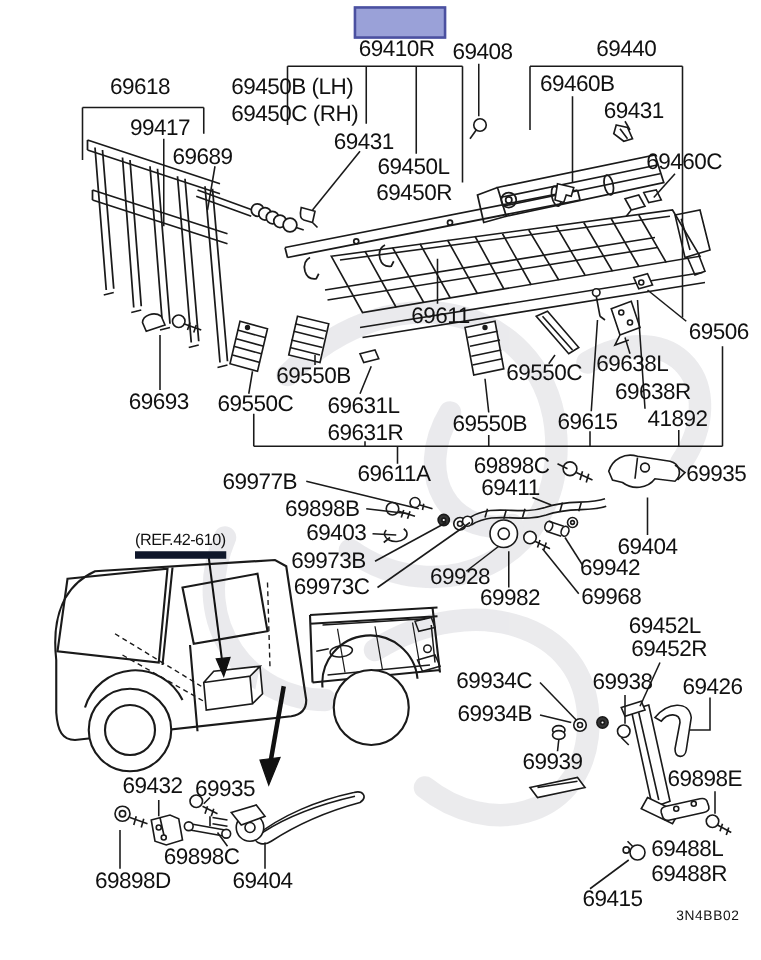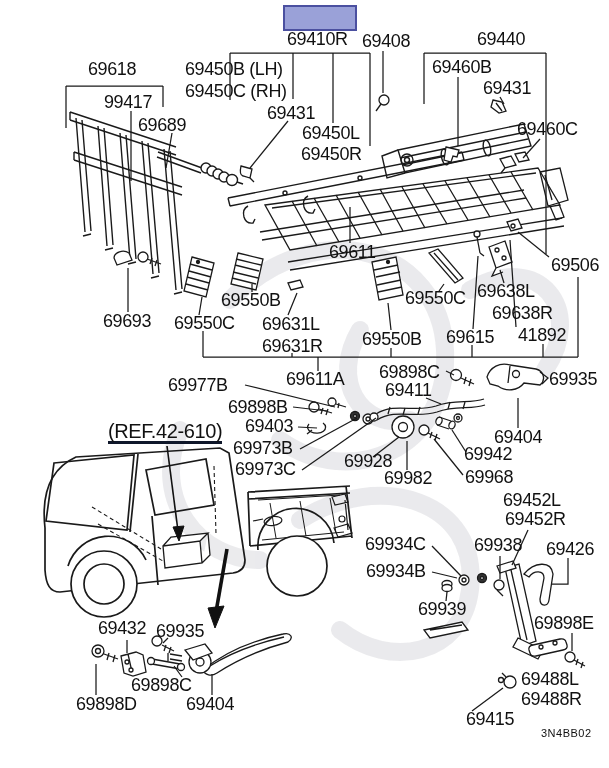--- a/index.html
+++ b/index.html
@@ -2,21 +2,21 @@
 <html><head>
 <meta charset="utf-8">
 <style>
   html,body{margin:0;padding:0;background:#fff;}
   #stage{position:relative;width:609px;height:768px;background:#ffffff;overflow:hidden;
          font-family:"Liberation Sans",sans-serif;}
   #art{position:absolute;left:0;top:0;}
   .lbl{position:absolute;font-weight:normal;font-size:18px;line-height:15px;
        letter-spacing:-0.4px;color:#111;white-space:nowrap;
        font-family:"Liberation Sans",sans-serif;}
-  .ref{font-size:20px;border-bottom:3px solid #0f172a;padding-bottom:2px;}
+  .ref{font-size:13px;border-bottom:6px solid #0f172a;padding-bottom:2px;}
   .code{font-size:11px;letter-spacing:0.5px;}
   .hl{position:absolute;left:283px;top:5px;width:70px;height:22px;
       border:2px solid #4b50a0;}
 </style>
 </head>
 <body>
 
 <div id="stage">
 
 <svg id="art" width="609" height="768" viewBox="0 0 609 768">
@@ -273,21 +273,21 @@
 <div class="lbl" style="left:477px;top:284px">69638L</div>
 <div class="lbl" style="left:492px;top:306px">69638R</div>
 <div class="lbl" style="left:103px;top:314px">69693</div>
 <div class="lbl" style="left:174px;top:316px">69550C</div>
 <div class="lbl" style="left:262px;top:317px">69631L</div>
 <div class="lbl" style="left:262px;top:339px">69631R</div>
 <div class="lbl" style="left:362px;top:332px">69550B</div>
 <div class="lbl" style="left:446px;top:330px">69615</div>
 <div class="lbl" style="left:518px;top:328px">41892</div>
 <div class="lbl" style="left:379px;top:365px">69898C</div>
-<div class="lbl" style="left:168px;top:378px">69977B</div>
+<div class="lbl" style="left:178px;top:378px">69977B</div>
 <div class="lbl" style="left:286px;top:372px">69611A</div>
 <div class="lbl" style="left:549px;top:372px">69935</div>
 <div class="lbl" style="left:385px;top:383px">69411</div>
 <div class="lbl" style="left:228px;top:400px">69898B</div>
 <div class="lbl" style="left:245px;top:419px">69403</div>
 <div class="lbl ref" style="left:108px;top:424px">(REF.42-610)</div>
 <div class="lbl" style="left:233px;top:441px">69973B</div>
 <div class="lbl" style="left:494px;top:430px">69404</div>
 <div class="lbl" style="left:464px;top:447px">69942</div>
 <div class="lbl" style="left:235px;top:462px">69973C</div>

